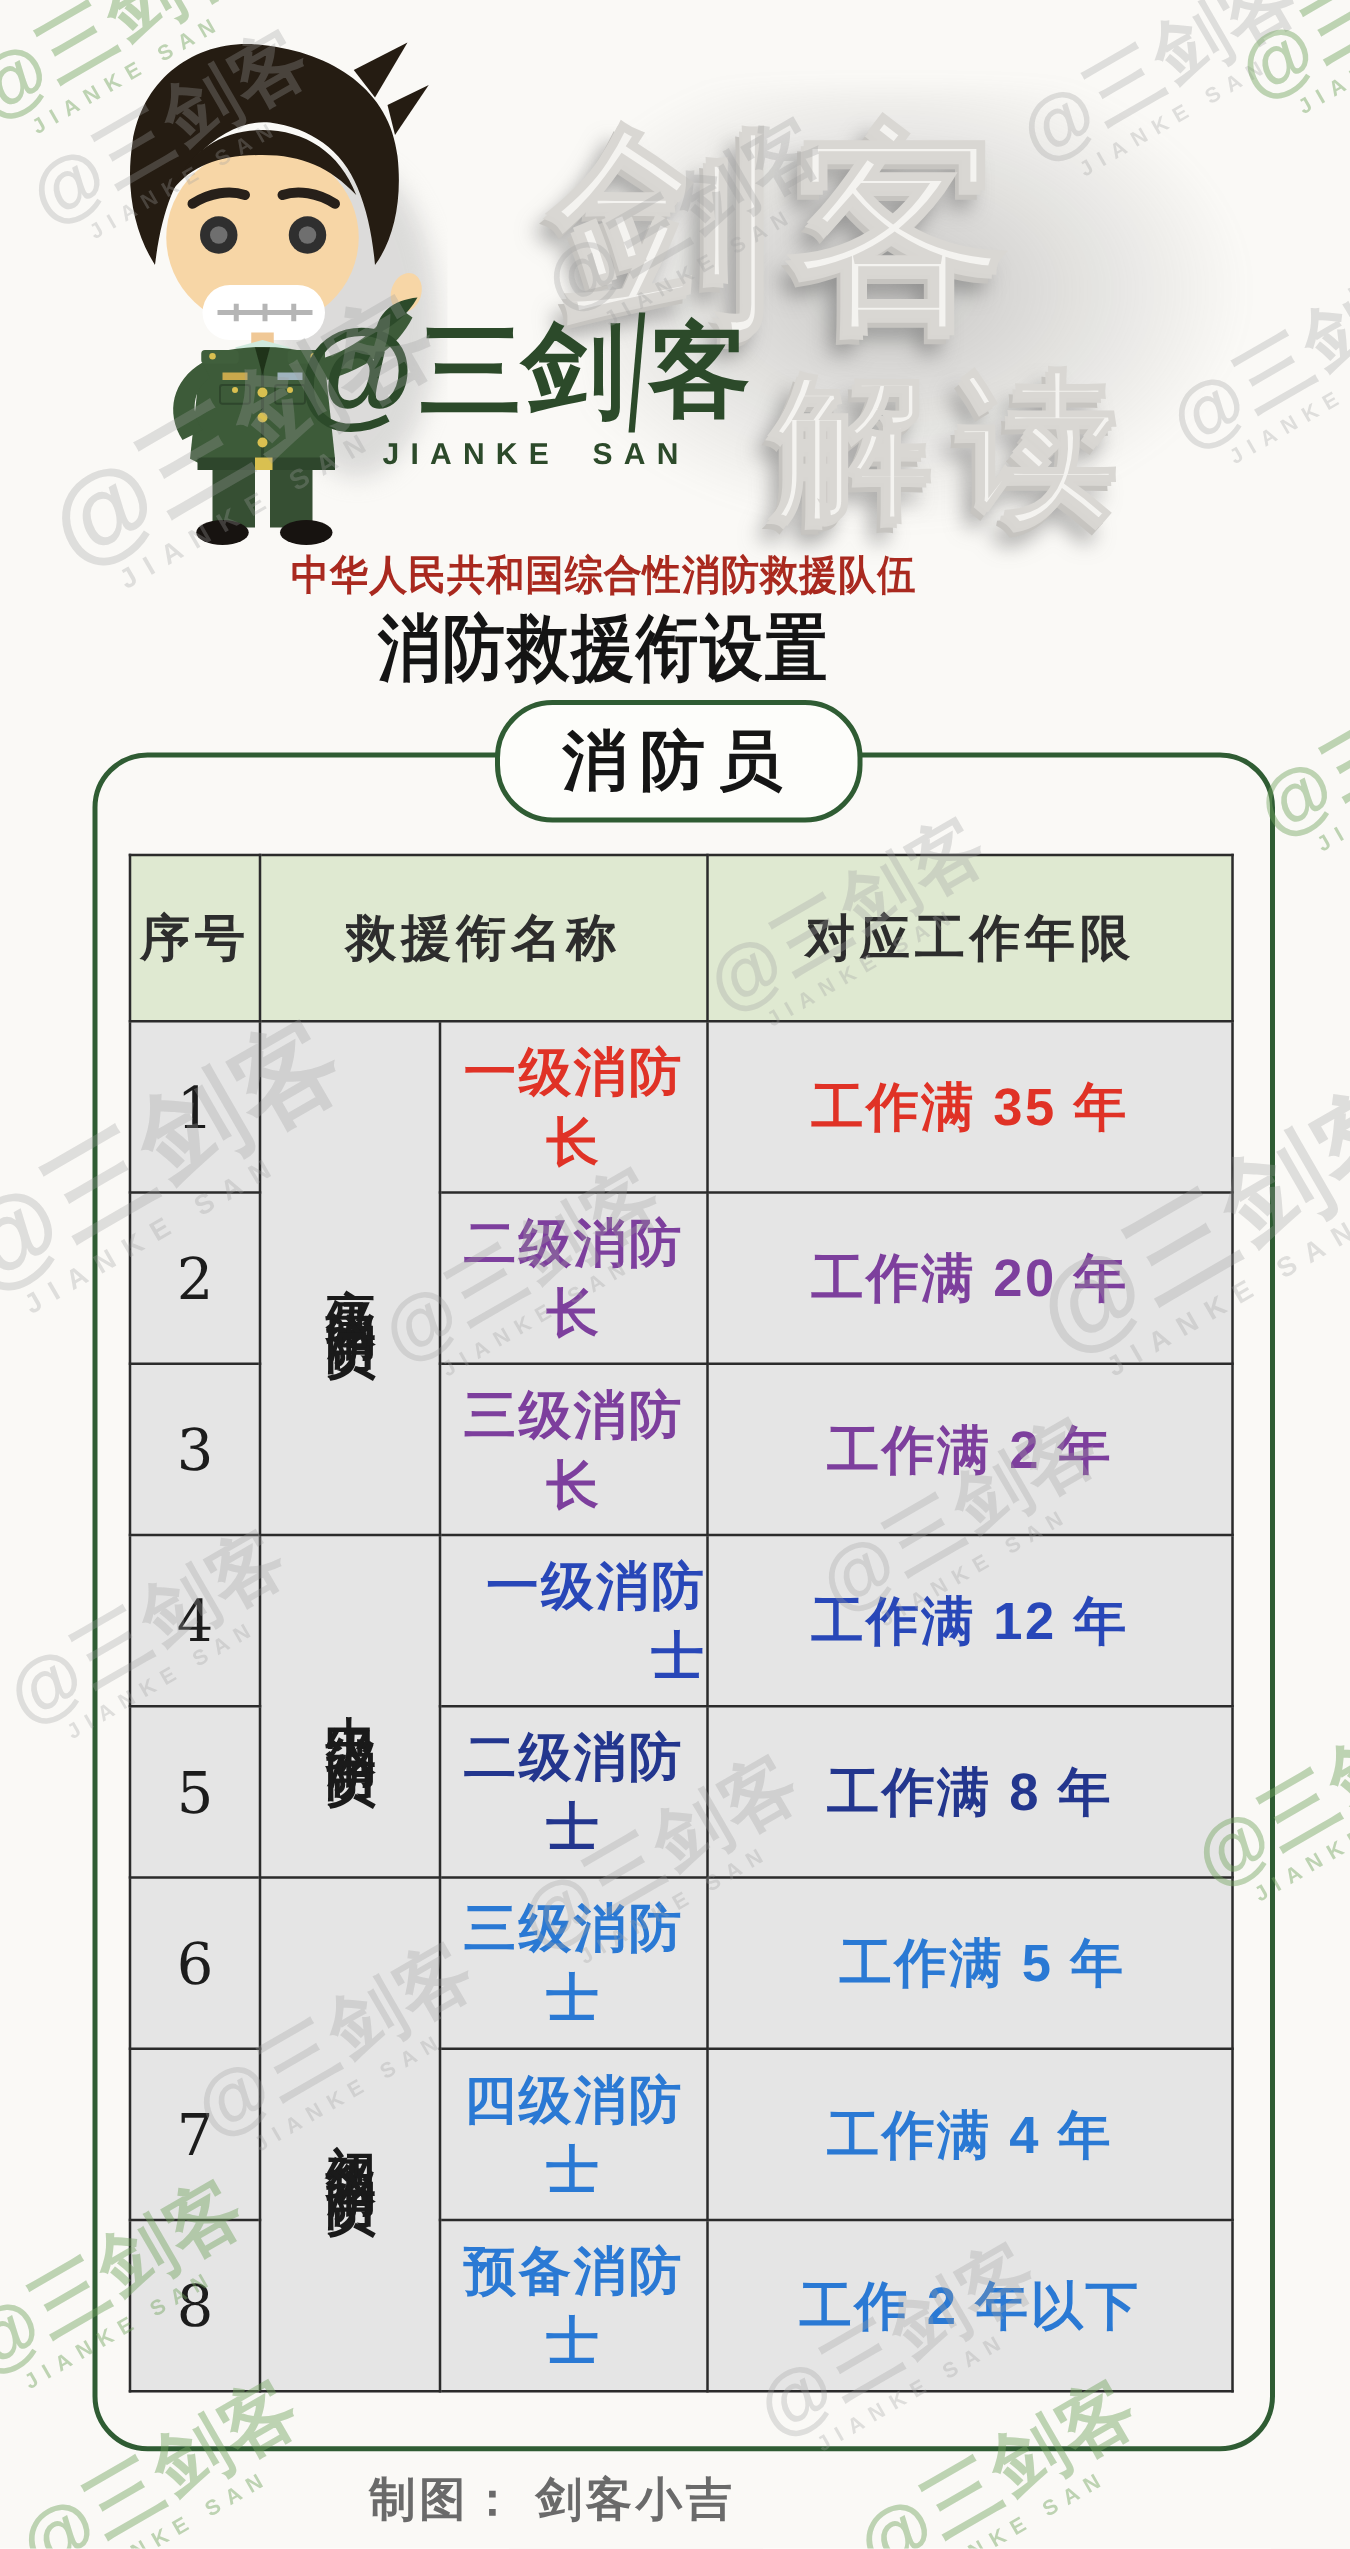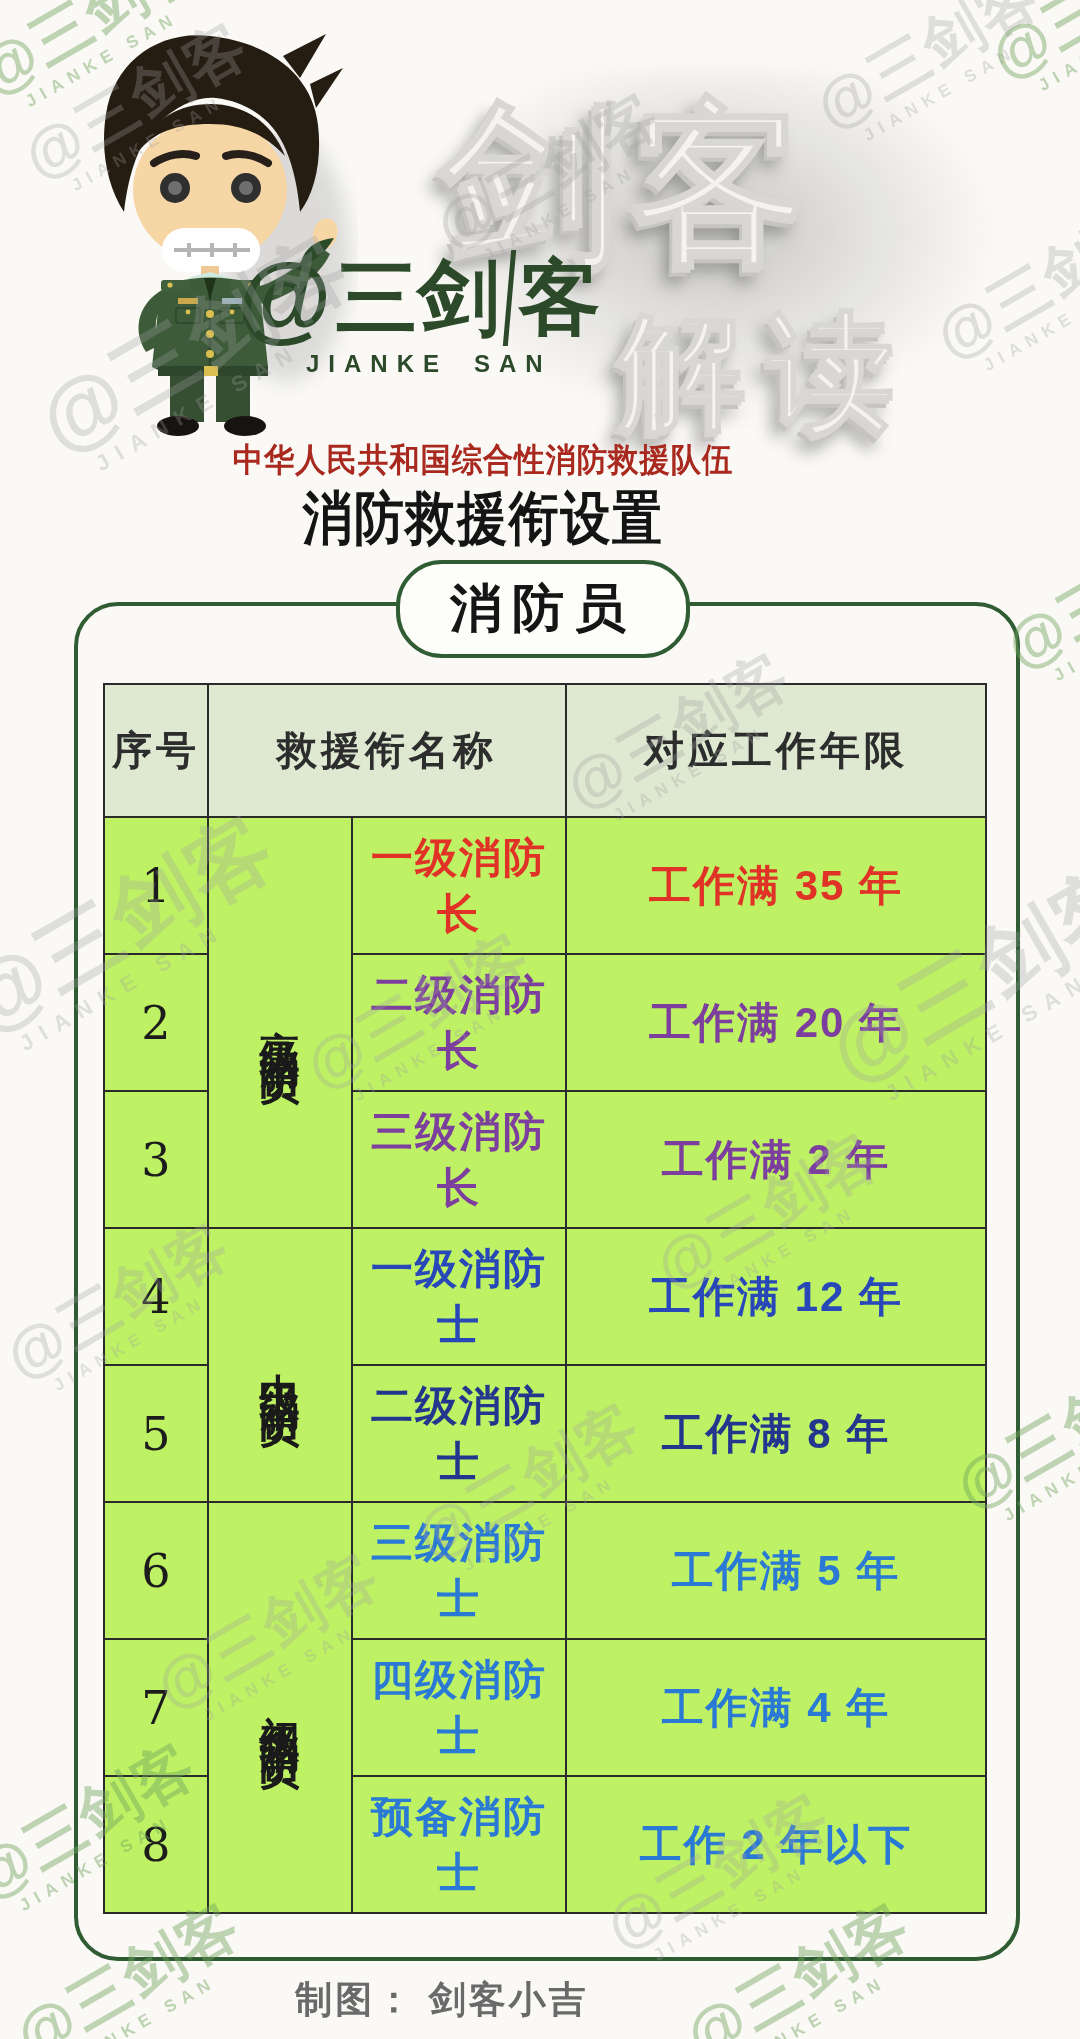--- a/index.html
+++ b/index.html
@@ -26,21 +26,21 @@
     background:radial-gradient(ellipse at 45% 45%, rgba(120,120,120,.38), rgba(120,120,120,0) 68%);
     filter:blur(8px);
   }
   .big-text{
     position:absolute; z-index:2; color:#f4f3f0; font-weight:900; line-height:1;
     -webkit-text-stroke:1.5px #d9d7d3;
     text-shadow:-3px 4px 0 #d8d6d2, -6px 8px 0 #c6c4c0, -11px 15px 16px rgba(95,95,95,.55);
     white-space:nowrap;
   }
   .big-text.top{left:442px;top:96px;font-size:176px;letter-spacing:14px;}
-  .big-text.bottom{left:618px;top:308px;font-size:128px;letter-spacing:22px;}
+  .big-text.bottom{left:618px;top:294px;font-size:128px;letter-spacing:22px;}
   
   .logo{position:absolute;left:238px;top:250px;z-index:3;color:#2c4a2a;}
   .logo-row{display:flex;align-items:center;font-weight:800;font-size:82px;line-height:1;}
   .logo-at{font-size:96px;font-weight:700;margin-right:4px;position:relative;}
   .logo-leaf{position:absolute;left:58px;top:-14px;}
   .logo-bar{width:5px;height:96px;background:#2c4a2a;margin:0 7px;transform:skewX(-5deg);}
   .logo-latin{display:flex;gap:26px;font-size:24px;letter-spacing:9px;font-weight:600;margin:4px 0 0 68px;}
   
   .subtitle-red{
     position:absolute;left:0;top:438px;width:966px;z-index:3;
@@ -60,21 +60,21 @@
   .category-pill{
     position:absolute;left:396px;top:560px;width:286px;height:90px;z-index:3;
     background:#fdfdfa;border:4px solid #2f5c33;border-radius:46px;
     display:flex;align-items:center;justify-content:center;
     font-size:52px;font-weight:700;letter-spacing:10px;color:#151515;
   }
   
   .rank-table{
     position:absolute;left:103px;top:683px;z-index:4;
     border-collapse:collapse;table-layout:fixed;width:882px;
-    background:#bef264;
+    background:#e5e5e5;
   }
   .rank-table td,.rank-table th{
     border:2px solid #2b2b2b;text-align:center;vertical-align:middle;padding:0;
   }
   .rank-table thead th{
     background:#dfe9d1;height:131px;font-size:40px;font-weight:700;color:#2d2d2d;letter-spacing:4px;
   }
   .rank-table tbody tr{height:137px;}
   .col-no{width:104px;} .col-grp{width:144px;} .col-rank{width:214px;} .col-years{width:420px;}
   td.no{font-family:"DejaVu Serif", serif;font-size:46px;color:#1c1c1c;}
@@ -206,21 +206,21 @@
         <td class="years" style="color: rgb(125, 63, 157);">工作满 20 年</td>
       </tr>
       <tr>
         <td class="no">3</td>
         <td class="rank" style="color: rgb(125, 63, 157);">三级消防长</td>
         <td class="years" style="color: rgb(125, 63, 157);">工作满 2 年</td>
       </tr>
       <tr>
         <td class="no">4</td>
         <td class="grp" rowspan="2"><span class="vtext">中级消防员</span></td>
-        <td class="rank" style="color: rgb(40, 71, 184);">一级消防士</td>
+        <td class="rank" style="color: rgb(40, 71, 184); text-align: right;">一级消防士</td>
         <td class="years" style="color: rgb(40, 71, 184);">工作满 12 年</td>
       </tr>
       <tr>
         <td class="no">5</td>
         <td class="rank" style="color: rgb(35, 54, 142);">二级消防士</td>
         <td class="years" style="color: rgb(35, 54, 142);">工作满 8 年</td>
       </tr>
       <tr>
         <td class="no">6</td>
         <td class="grp" rowspan="3"><span class="vtext">初级消防员</span></td>

